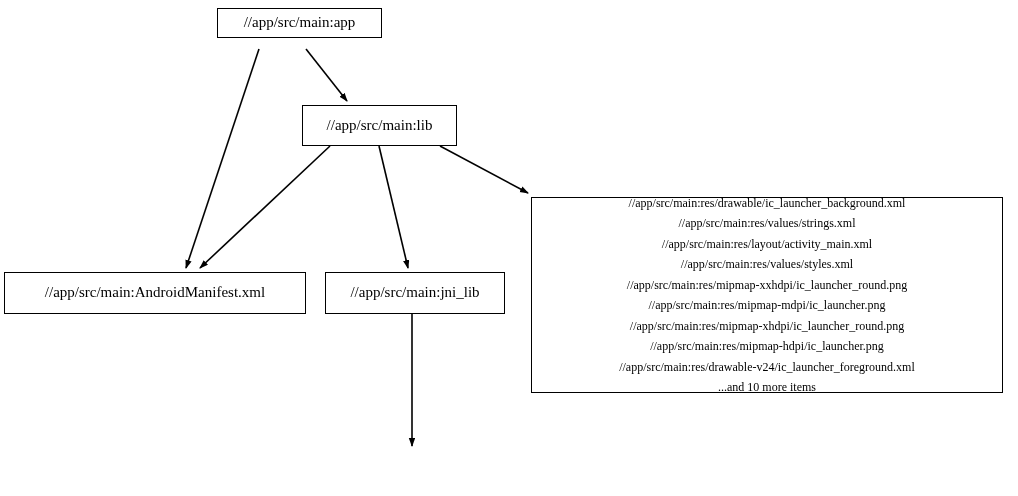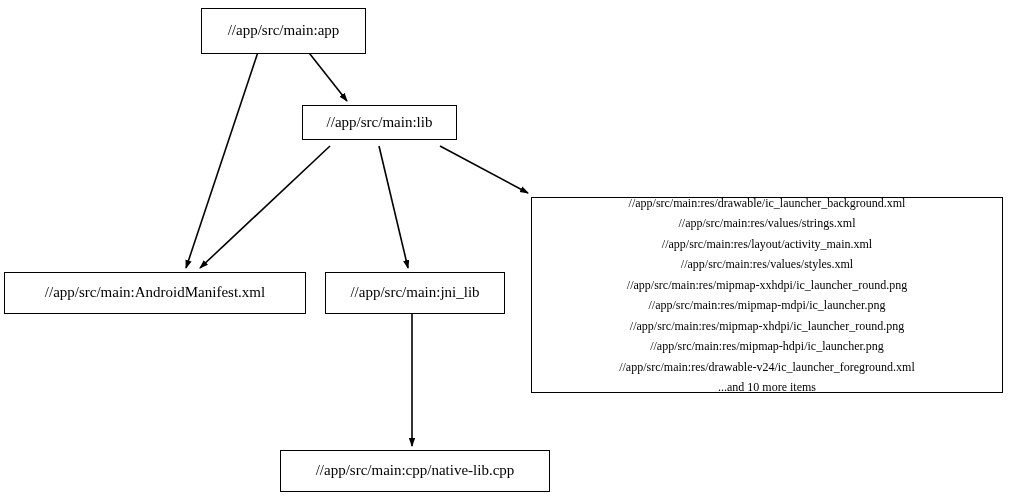--- a/index.html
+++ b/index.html
@@ -43,22 +43,22 @@
     white-space: pre-line;
     z-index: 2;
   }
   .node-label {
     display: block;
     width: 100%;
     text-align: center;
     white-space: pre-line;
   }
   
-  #node-app        { left: 201px; top: 8px;   width: 165px; height: 46px; }
-  #node-lib        { left: 302px; top: 105px; width: 155px; height: 35px; }
+  #node-app        { left: 217px; top: 8px;   width: 165px; height: 30px; }
+  #node-lib        { left: 302px; top: 105px; width: 155px; height: 41px; }
   #node-manifest   { left: 4px;   top: 272px; width: 302px; height: 42px; }
   #node-jnilib     { left: 325px; top: 272px; width: 180px; height: 42px; }
   #node-nativelib  { left: 280px; top: 450px; width: 270px; height: 42px; }
   #node-resources  { left: 531px; top: 197px; width: 472px; height: 196px;
                      font-size: 12px; line-height: 20.5px; }
 </style>
 </head>
 <body>
 
 <div id="graph-canvas">
@@ -92,23 +92,20 @@
   </div>
 
   <div class="graph-node" id="node-jnilib">
     <span class="node-label">//app/src/main:jni_lib</span>
   </div>
 
   <div class="graph-node" id="node-manifest">
     <span class="node-label">//app/src/main:AndroidManifest.xml</span>
   </div>
 
-  <div class="graph-node" id="node-nativelib">
-    <span class="node-label">//app/src/main:cpp/native-lib.cpp</span>
-  </div>
 
   <div class="graph-node" id="node-resources">
     <span class="node-label">//app/src/main:res/drawable/ic_launcher_background.xml
 //app/src/main:res/values/strings.xml
 //app/src/main:res/layout/activity_main.xml
 //app/src/main:res/values/styles.xml
 //app/src/main:res/mipmap-xxhdpi/ic_launcher_round.png
 //app/src/main:res/mipmap-mdpi/ic_launcher.png
 //app/src/main:res/mipmap-xhdpi/ic_launcher_round.png
 //app/src/main:res/mipmap-hdpi/ic_launcher.png

